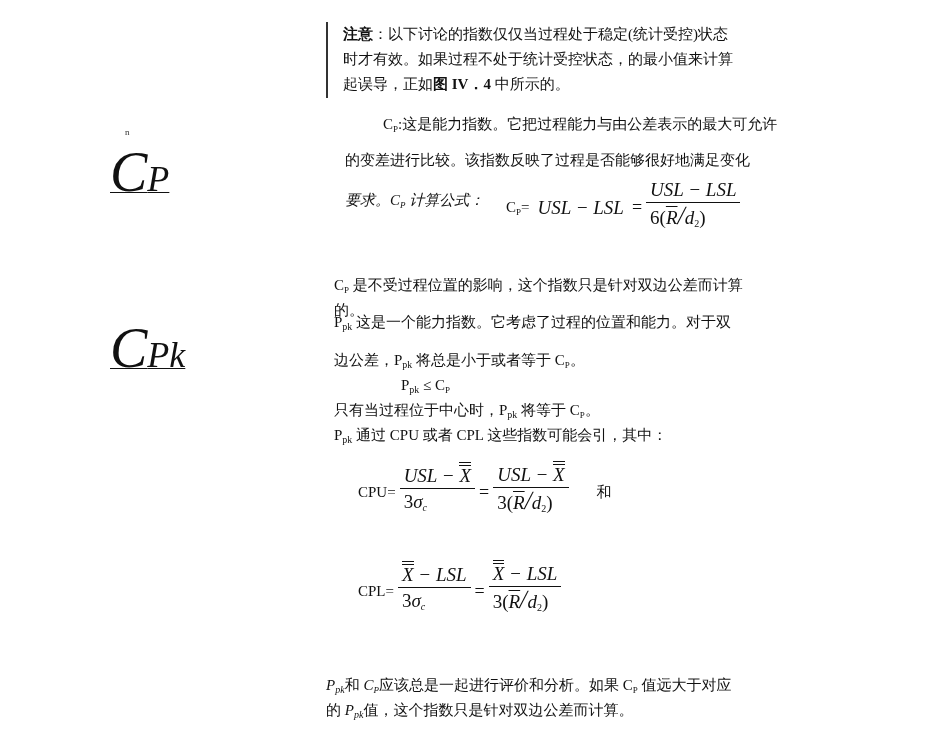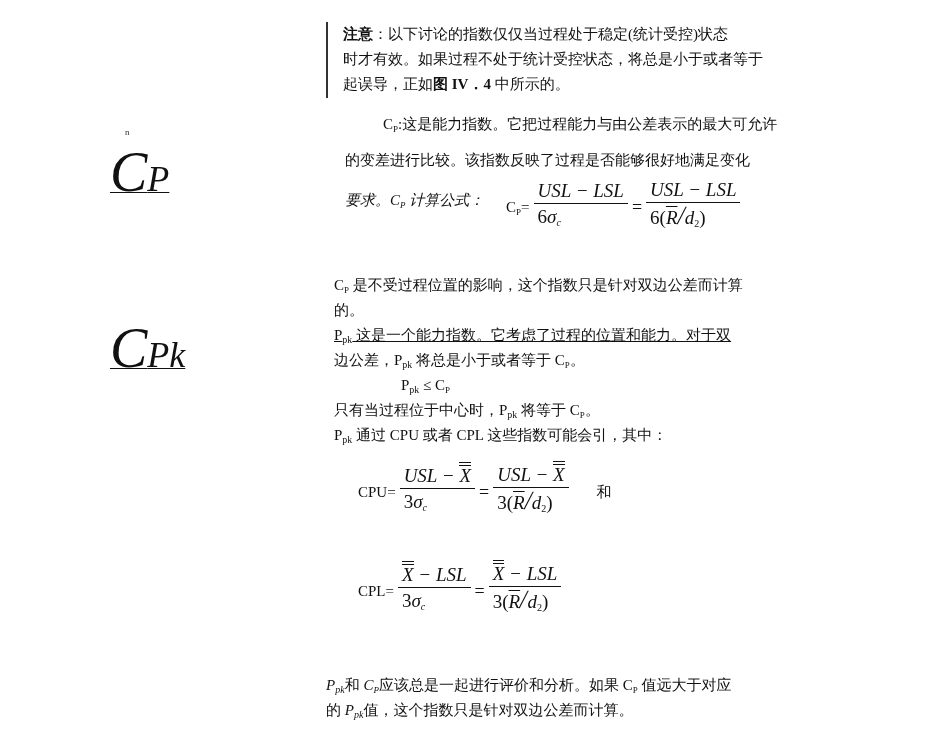--- a/index.html
+++ b/index.html
@@ -26,21 +26,21 @@
   .formula-lbl { font-size:15px; vertical-align:middle; }
   .tiny-mark { left:125px; top:127px; font-size:9px; color:#333; }
 </style>
 </head>
 <body>
 
 <div class="abs note-bar"></div>
 <div class="abs line" style="left:343px;top:22px;">
   <b>注意</b><span>：以下讨论的指数仅仅当过程处于稳定(统计受控)状态</span>
 </div>
-<div class="abs line" style="left:343px;top:47px;">时才有效。如果过程不处于统计受控状态，将总是小于或者等于</div>
+<div class="abs line" style="left:343px;top:47px;">时才有效。如果过程不处于统计受控状态，的最小值来计算</div>
 <div class="abs line" style="left:343px;top:72px;">
   <span>起误导，正如</span><b>图 IV．4</b><span> 中所示的。</span>
 </div>
 
 <div class="abs tiny-mark">n</div>
 <div class="abs big-symbol" style="left:110px;top:140px;">
   <span class="big-C">C</span><span class="big-sub">P</span>
 </div>
 <div class="abs big-symbol" style="left:110px;top:316px;">
   <span class="big-C">C</span><span class="big-sub">Pk</span>
@@ -51,35 +51,34 @@
 </div>
 <div class="abs line" style="left:345px;top:148px;">的变差进行比较。该指数反映了过程是否能够很好地满足变化</div>
 <div class="abs line" style="left:345px;top:188px;font-style:italic;">
   <span>要求。C</span><span class="subsm">P</span><span> 计算公式：</span>
 </div>
 
 <div class="abs" style="left:506px;top:178px;white-space:nowrap;">
   <span class="formula-lbl"><span>C</span><span class="subsm">P</span><span>=</span></span>
   <span class="frac">
     <span class="num it">USL − LSL</span>
-    <span class="den"><span>6</span><span class="it">σ</span><span class="it sub">c</span></span>
   </span>
   <span class="eq">=</span>
   <span class="frac">
     <span class="num it">USL − LSL</span>
     <span class="den"><span>6(</span><span class="it ovl">R</span><span class="slash">/</span><span class="it">d</span><span class="sub">2</span><span>)</span></span>
   </span>
 </div>
 
 <div class="abs line" style="left:334px;top:273px;">
   <span>C</span><span class="subsm">P</span><span> 是不受过程位置的影响，这个指数只是针对双边公差而计算</span>
 </div>
 <div class="abs line" style="left:334px;top:298px;">的。</div>
 
-<div class="abs line" style="left:334px;top:323px;text-decoration:underline;">
+<div class="abs line" style="left:334px;top:310px;">
   <span>P</span><span class="sub">pk</span><span> 这是一个能力指数。它考虑了过程的位置和能力。对于双</span>
 </div>
 <div class="abs line" style="left:334px;top:348px;">
   <span>边公差，</span><span>P</span><span class="sub">pk</span><span> 将总是小于或者等于 C</span><span class="subsm">P</span><span>。</span>
 </div>
 <div class="abs line" style="left:401px;top:373px;">
   <span>P</span><span class="sub">pk</span><span> ≤ C</span><span class="subsm">P</span>
 </div>
 <div class="abs line" style="left:334px;top:398px;">
   <span>只有当过程位于中心时，</span><span>P</span><span class="sub">pk</span><span> 将等于 C</span><span class="subsm">P</span><span>。</span>

